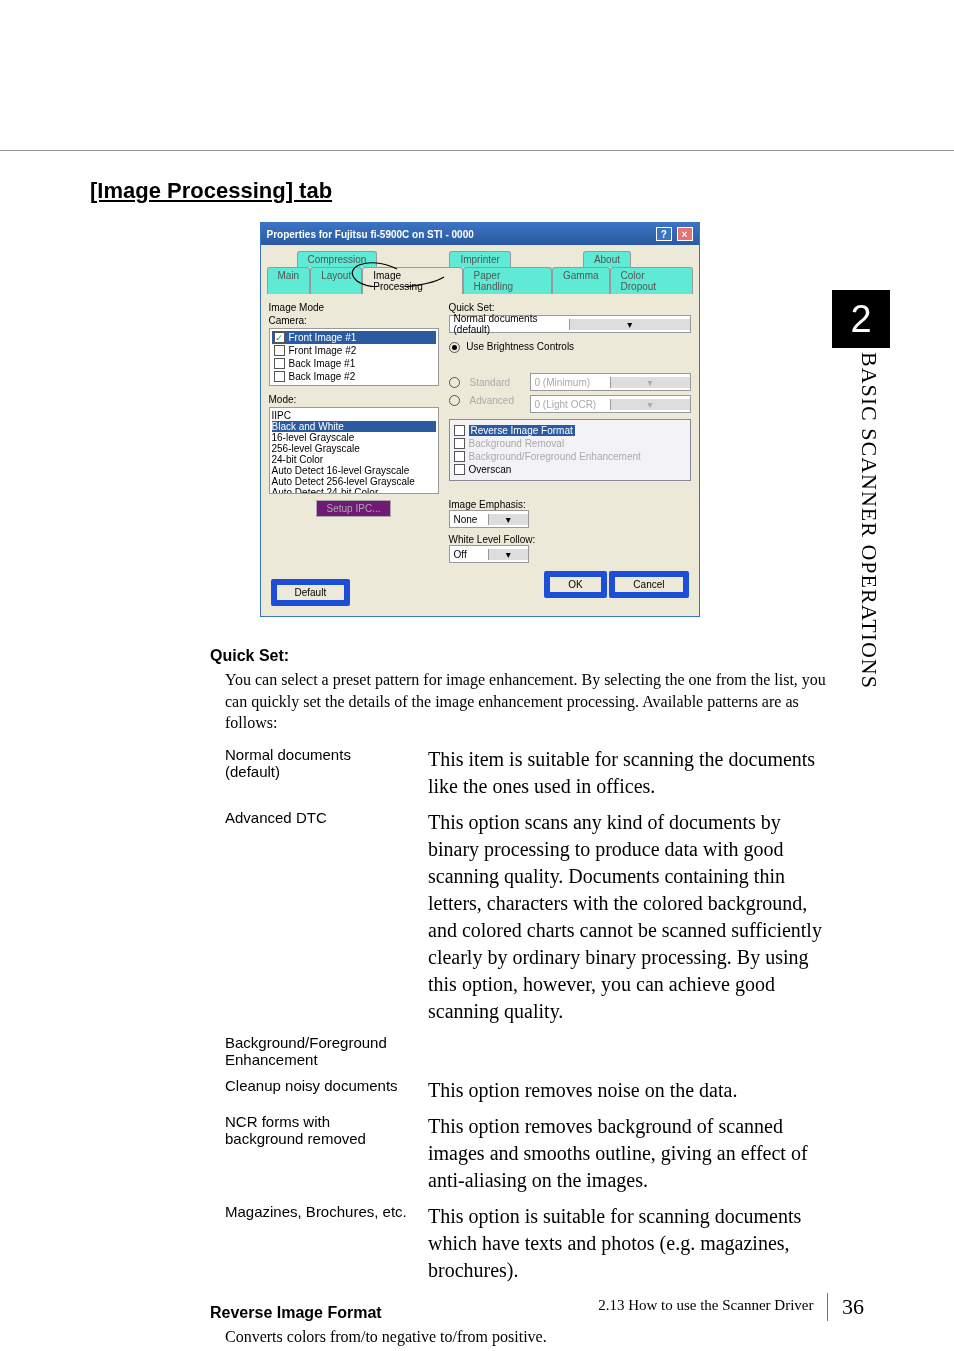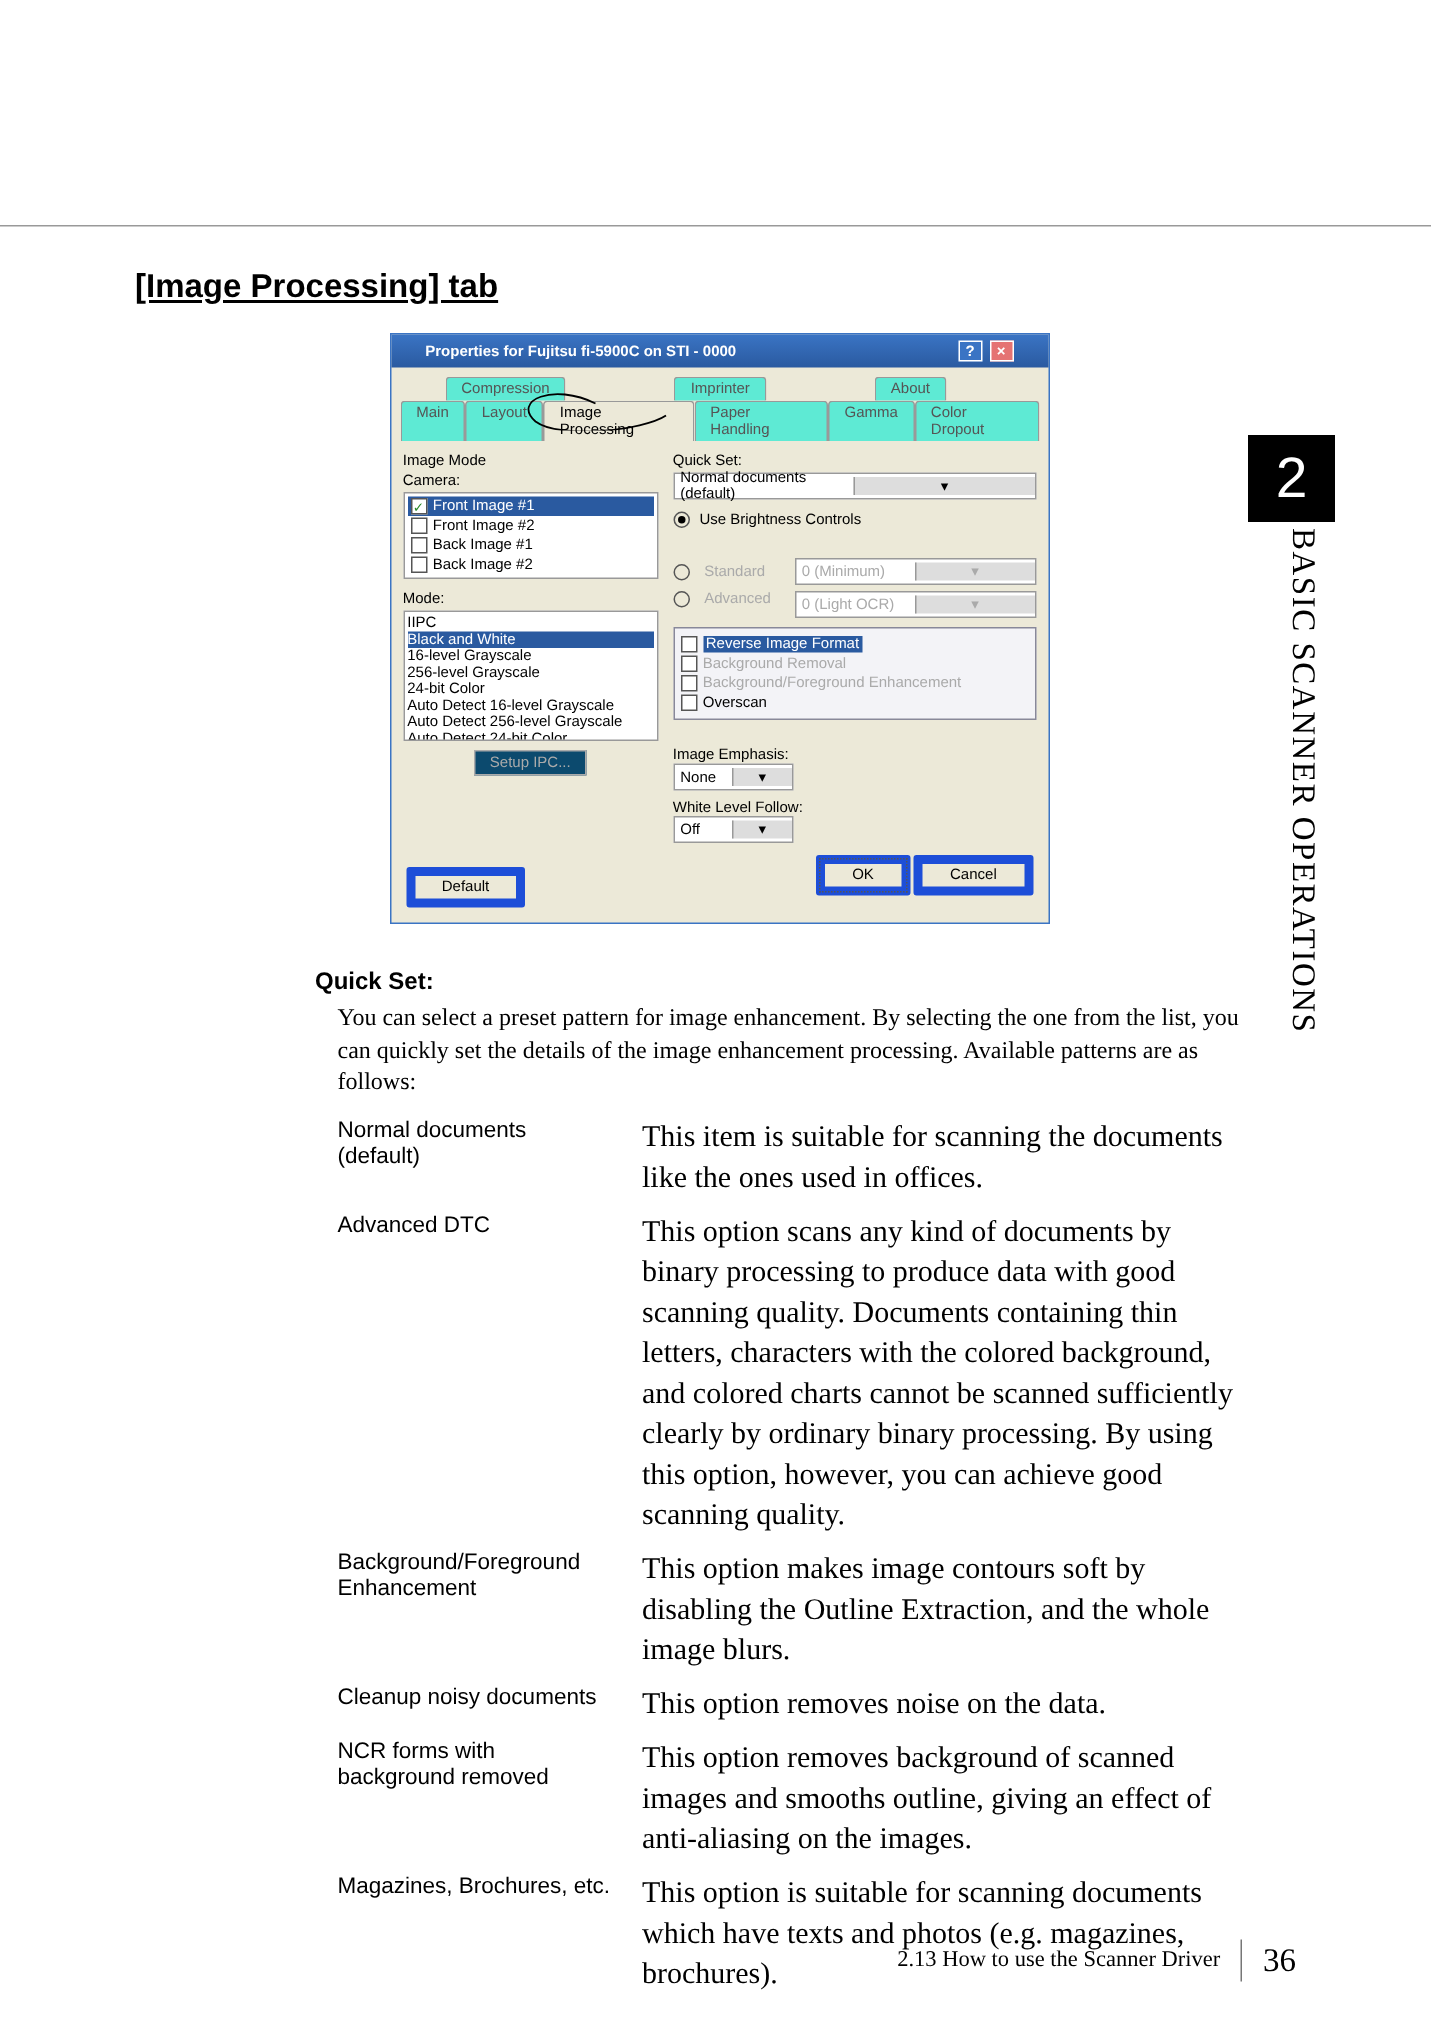--- a/index.html
+++ b/index.html
@@ -59,21 +59,21 @@
     text-align: left;
     border: 1px solid #3a74c4;
     font-family: Tahoma, Arial, sans-serif;
     font-size: 10px;
     background: #ece9d8;
     color: #000;
   }
   .titlebar {
     background: linear-gradient(#3a74c4,#2a5aa0);
     color: #fff;
-    padding: 4px 23px;
+    padding: 4px 6px;
     display:flex; justify-content: space-between; align-items:center;
     font-weight: bold;
   }
   .titlebar .ctrls span {
     display:inline-block; width:16px; height:14px; line-height:14px;
     text-align:center; font-weight:bold; margin-left:2px;
     border:1px solid #fff; background:#e57373; color:#fff;
   }
   .titlebar .ctrls span.q { background:#3a74c4; }
   .tabbar { padding: 6px 6px 0 6px; }
@@ -94,21 +94,21 @@
   .listbox { border:1px solid #999; background:#fff; padding:2px; }
   .listbox .item { display:flex; align-items:center; gap:4px; padding:1px 2px; }
   .listbox .sel { background:#2a5aa0; color:#fff; }
   .checkbox {
     width:11px; height:11px; border:1px solid #555; background:#fff;
     display:inline-flex; align-items:center; justify-content:center;
     font-size:9px; color:#2a8a2a;
   }
   .listbox.tall { height: 87px; overflow:hidden; }
   .btn-disabled {
-    border:1px solid #aaa; color:#aaa; background:#0c4a6e;
+    border:1px solid #aaa; color:#aaa; background:#701a75;
     padding:2px 10px; display:inline-block; margin-top:6px;
   }
   .combo {
     display:flex; align-items:center; border:1px solid #999; background:#fff;
     height:18px;
   }
   .combo span { flex:1; padding:0 4px; }
   .combo .arrow { width:16px; text-align:center; background:#ddd; border-left:1px solid #999; }
   .radio { width:11px; height:11px; border:1px solid #555; border-radius:50%; display:inline-flex; align-items:center; justify-content:center; margin-right:4px; }
   .radio.on::after { content:""; width:5px; height:5px; background:#000; border-radius:50%; }
@@ -321,21 +321,20 @@
       <div class="def-term">Normal documents (default)</div>
       <div class="def-desc">This item is suitable for scanning the documents like the ones used in offices.</div>
     </div>
     <div class="def-row">
       <div class="def-term">Advanced DTC</div>
       <div class="def-desc">This option scans any kind of documents by binary processing to produce data with good scanning quality.
 Documents containing thin letters, characters with the colored background, and colored charts cannot be scanned sufficiently clearly by ordinary binary processing. By using this option, however, you can achieve good scanning quality.</div>
     </div>
     <div class="def-row">
       <div class="def-term">Background/Foreground Enhancement</div>
-      <div class="def-desc">This option makes image contours soft by disabling the Outline Extraction, and the whole image blurs.</div>
     </div>
     <div class="def-row">
       <div class="def-term">Cleanup noisy documents</div>
       <div class="def-desc">This option removes noise on the data.</div>
     </div>
     <div class="def-row">
       <div class="def-term">NCR forms with background removed</div>
       <div class="def-desc">This option removes background of scanned images and smooths outline, giving an effect of anti-aliasing on the images.</div>
     </div>
     <div class="def-row">

